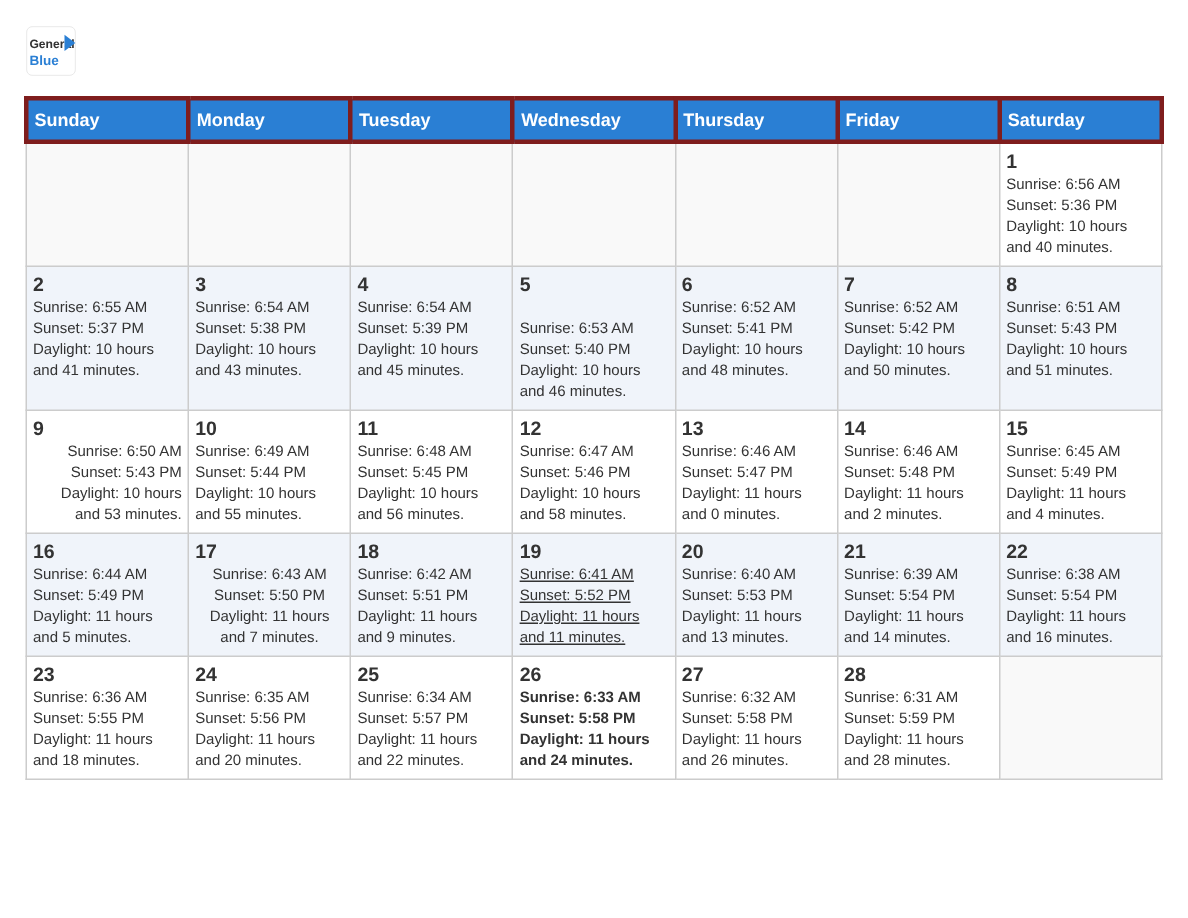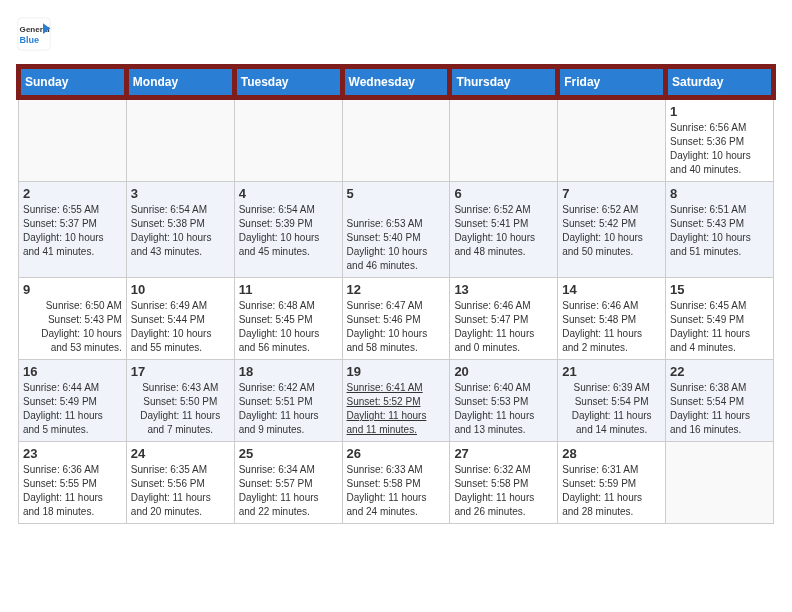--- a/index.html
+++ b/index.html
@@ -41,21 +41,21 @@
       width: 100%;
       border-collapse: collapse;
       border: 1px solid #ccc;
     }
     .calendar th {
       background: #2a7fd4;
       color: #fff;
       font-size: 12px;
       padding: 6px 4px;
       text-align: left;
-      border: 5px solid #7f1d1d;
+      border: 3px solid #7f1d1d;
     }
     .calendar td {
       vertical-align: top;
       border: 1px solid #ccc;
       width: calc(100%/7);
       min-height: 90px;
       padding: 4px;
       font-size: 10px;
       color: #333;
       background: #fff;
@@ -261,21 +261,21 @@
         </td>
         <td>
           <span class="day-num">20</span>
           <div class="day-info" style="white-space: pre-line;">Sunrise: 6:40 AM
 Sunset: 5:53 PM
 Daylight: 11 hours
 and 13 minutes.</div>
         </td>
         <td>
           <span class="day-num">21</span>
-          <div class="day-info" style="white-space: pre-line; text-align: center;">Sunrise: 6:39 AM
+          <div class="day-info" style="white-space: pre-line;">Sunrise: 6:39 AM
 Sunset: 5:54 PM
 Daylight: 11 hours
 and 14 minutes.</div>
         </td>
         <td>
           <span class="day-num">22</span>
           <div class="day-info" style="white-space: pre-line;">Sunrise: 6:38 AM
 Sunset: 5:54 PM
 Daylight: 11 hours
 and 16 minutes.</div>
@@ -298,21 +298,21 @@
         </td>
         <td>
           <span class="day-num">25</span>
           <div class="day-info" style="white-space: pre-line;">Sunrise: 6:34 AM
 Sunset: 5:57 PM
 Daylight: 11 hours
 and 22 minutes.</div>
         </td>
         <td>
           <span class="day-num">26</span>
-          <div class="day-info" style="white-space: pre-line;">Sunrise: 6:33 AM
+          <div class="day-info" style="white-space: pre-line; font-weight: bold;">Sunrise: 6:33 AM
 Sunset: 5:58 PM
 Daylight: 11 hours
 and 24 minutes.</div>
         </td>
         <td>
           <span class="day-num">27</span>
           <div class="day-info" style="white-space: pre-line;">Sunrise: 6:32 AM
 Sunset: 5:58 PM
 Daylight: 11 hours
 and 26 minutes.</div>

